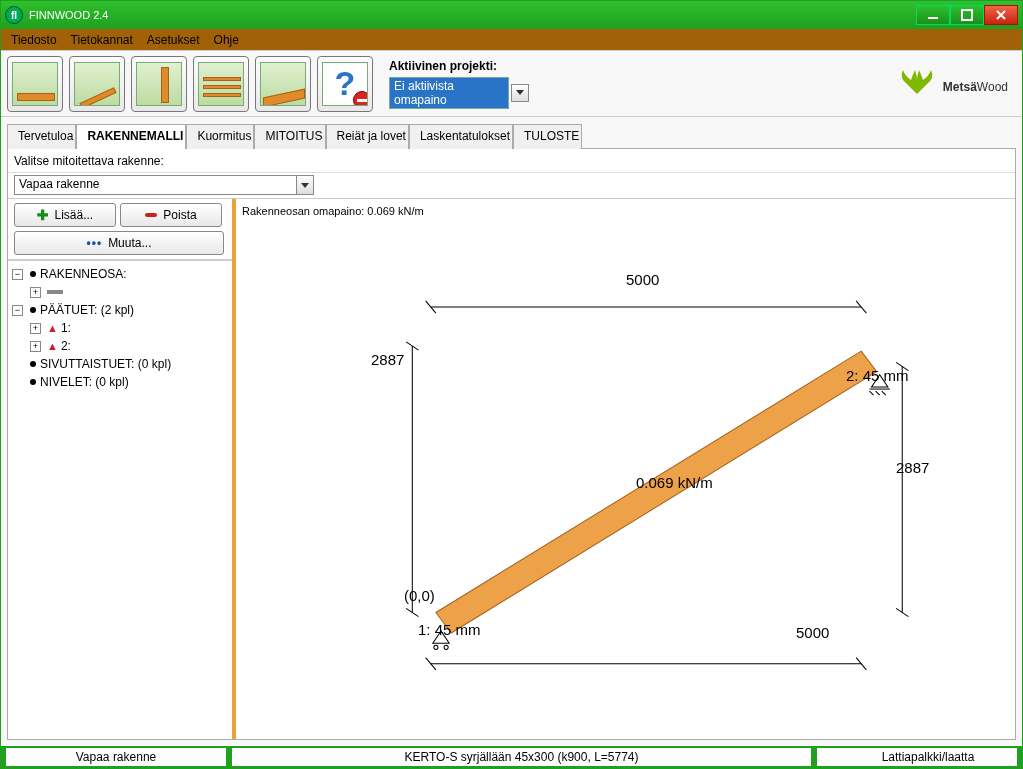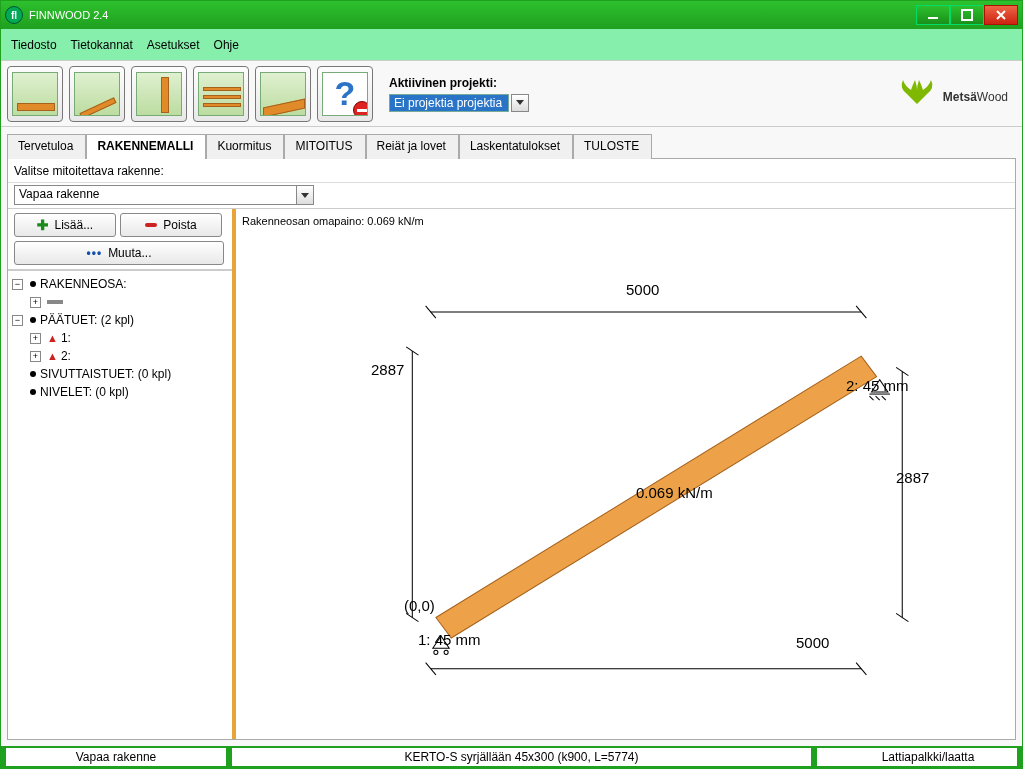--- a/index.html
+++ b/index.html
@@ -6,21 +6,21 @@
   body { background: #1fa01f; width: 1023px; height: 769px; overflow: hidden; }
   .window { width: 100%; height: 100%; display: flex; flex-direction: column; border: 1px solid #1fa01f; }
   .titlebar { height: 28px; background: linear-gradient(#2dc02d,#1fa01f); display: flex; align-items: center; padding: 0 4px; color: #fff; }
   .title-icon { width: 18px; height: 18px; border-radius: 50%; background: #0a5; border: 1px solid #053; display: flex; align-items: center; justify-content: center; color: #fff; font-weight: bold; font-size: 10px; margin-right: 6px; }
   .title-text { flex: 1; color: #fff; font-size: 11px; }
   .win-controls { display: flex; gap: 0; }
   .win-btn { width: 34px; height: 20px; background: linear-gradient(#2dc02d,#1a901a); border: 1px solid #0d6; display: flex; align-items: center; justify-content: center; }
   .win-btn.close { background: linear-gradient(#e64,#c21); border-color:#a10; }
   .win-btn svg { width: 12px; height: 12px; }
 
-  .menubar { height: 32px; background: #86efac; border-bottom: 1px solid #ccc; display: flex; align-items: center; padding: 0 4px; gap: 2px; }
+  .menubar { height: 22px; background: #a16207; border-bottom: 1px solid #ccc; display: flex; align-items: center; padding: 0 4px; gap: 2px; }
   .menu-item { padding: 2px 6px; cursor: default; color: #000; }
 
   .toolbar { height: 66px; background: #f8f8f8; border-bottom: 1px solid #ccc; display: flex; align-items: center; padding: 4px 6px; gap: 6px; }
   .tool-btn { width: 56px; height: 56px; border: 1px solid #777; border-radius: 4px; background: linear-gradient(#fdfdfd,#e8e8e8); display:flex; align-items:center; justify-content:center; position:relative; }
   .tool-thumb { width: 46px; height: 44px; background: linear-gradient(#dff0d0,#bcdca0); border:1px solid #7a7; position: relative; overflow:hidden; }
   .tool-thumb .beam { position:absolute; background:#e08a2a; border:1px solid #a6611a; }
   .tool-btn.help .tool-thumb { background:#fff; display:flex; align-items:center; justify-content:center; }
   .tool-btn.help .qmark { color:#2a74c7; font-size:34px; font-weight:bold; }
   .tool-btn.help .stopdot { position:absolute; right:-4px; bottom:-4px; width:18px; height:18px; border-radius:50%; background:#d22; border:1px solid #800; }
   .tool-btn.help .stopdot::before { content:""; position:absolute; left:3px; top:7px; width:10px; height:3px; background:#fff; }
@@ -31,21 +31,21 @@
   .project-select-input { background:#2a74c7; color:#fff; border:1px solid #7a9; padding:1px 4px; width:120px; }
   .project-select-btn { width:18px; height:18px; border:1px solid #888; background:linear-gradient(#fff,#ddd); display:flex; align-items:center; justify-content:center; margin-left:2px; }
 
   .brand { margin-left:auto; display:flex; align-items:center; gap:6px; padding-right:8px; }
   .brand svg { width:40px; height:32px; }
   .brand-label { font-size: 22px; color:#333; }
   .brand-label b { font-weight: bold; }
 
   .content-frame { flex:1; background:#f8f8f8; padding:6px; display:flex; flex-direction:column; }
   .tabbar { display:flex; height:26px; border-bottom:1px solid #aaa; }
-  .tab { padding: 4px 12px 0 10px; border:1px solid #aaa; border-bottom:none; margin-right:0; background:#f0f0f0; position:relative; top:1px; }
+  .tab { padding: 4px 2px 0 10px; border:1px solid #aaa; border-bottom:none; margin-right:0; background:#f0f0f0; position:relative; top:1px; }
   .tab.active { background:#fff; font-weight:bold; z-index:2; }
   .tab-panel { flex:1; background:#fff; border:1px solid #aaa; border-top:none; display:flex; flex-direction:column; }
 
   .selector-row { height:24px; display:flex; align-items:center; padding:2px 6px; border-bottom:1px solid #ddd; }
   .selector-row label { margin-right:8px; }
   .structure-select-row { height:26px; padding:2px 6px; border-bottom:1px solid #ccc; }
   .combo { display:inline-flex; width:300px; border:1px solid #888; background:#fff; height:20px; }
   .combo span { flex:1; padding:1px 4px; }
   .combo .arrow { width:17px; background:linear-gradient(#fff,#ddd); border-left:1px solid #888; display:flex; align-items:center; justify-content:center; }
 
@@ -142,21 +142,21 @@
     <div class="tool-btn help">
         <div class="tool-thumb">
           <span class="qmark">?</span>
           <span class="stopdot"></span>
         </div>
       </div>
 
     <div class="project-block">
       <div class="project-label">Aktiivinen projekti:</div>
       <div class="project-select">
-        <div class="project-select-input">Ei projektia projektia</div>
+        <div class="project-select-input">Ei aktiivista omapaino</div>
         <div class="project-select-btn">
             <div class="tri"></div>
           </div>
       </div>
     </div>
 
     <div class="brand">
       <svg viewBox="0 0 40 32">
         <path d="M6 2 Q2 10 10 16 L20 26 L30 16 Q38 10 34 2 Q32 8 26 12 Q24 6 22 2 Q20 8 20 12 Q20 8 18 2 Q16 6 14 12 Q8 8 6 2 Z" fill="#7fb800"></path>
       </svg>

